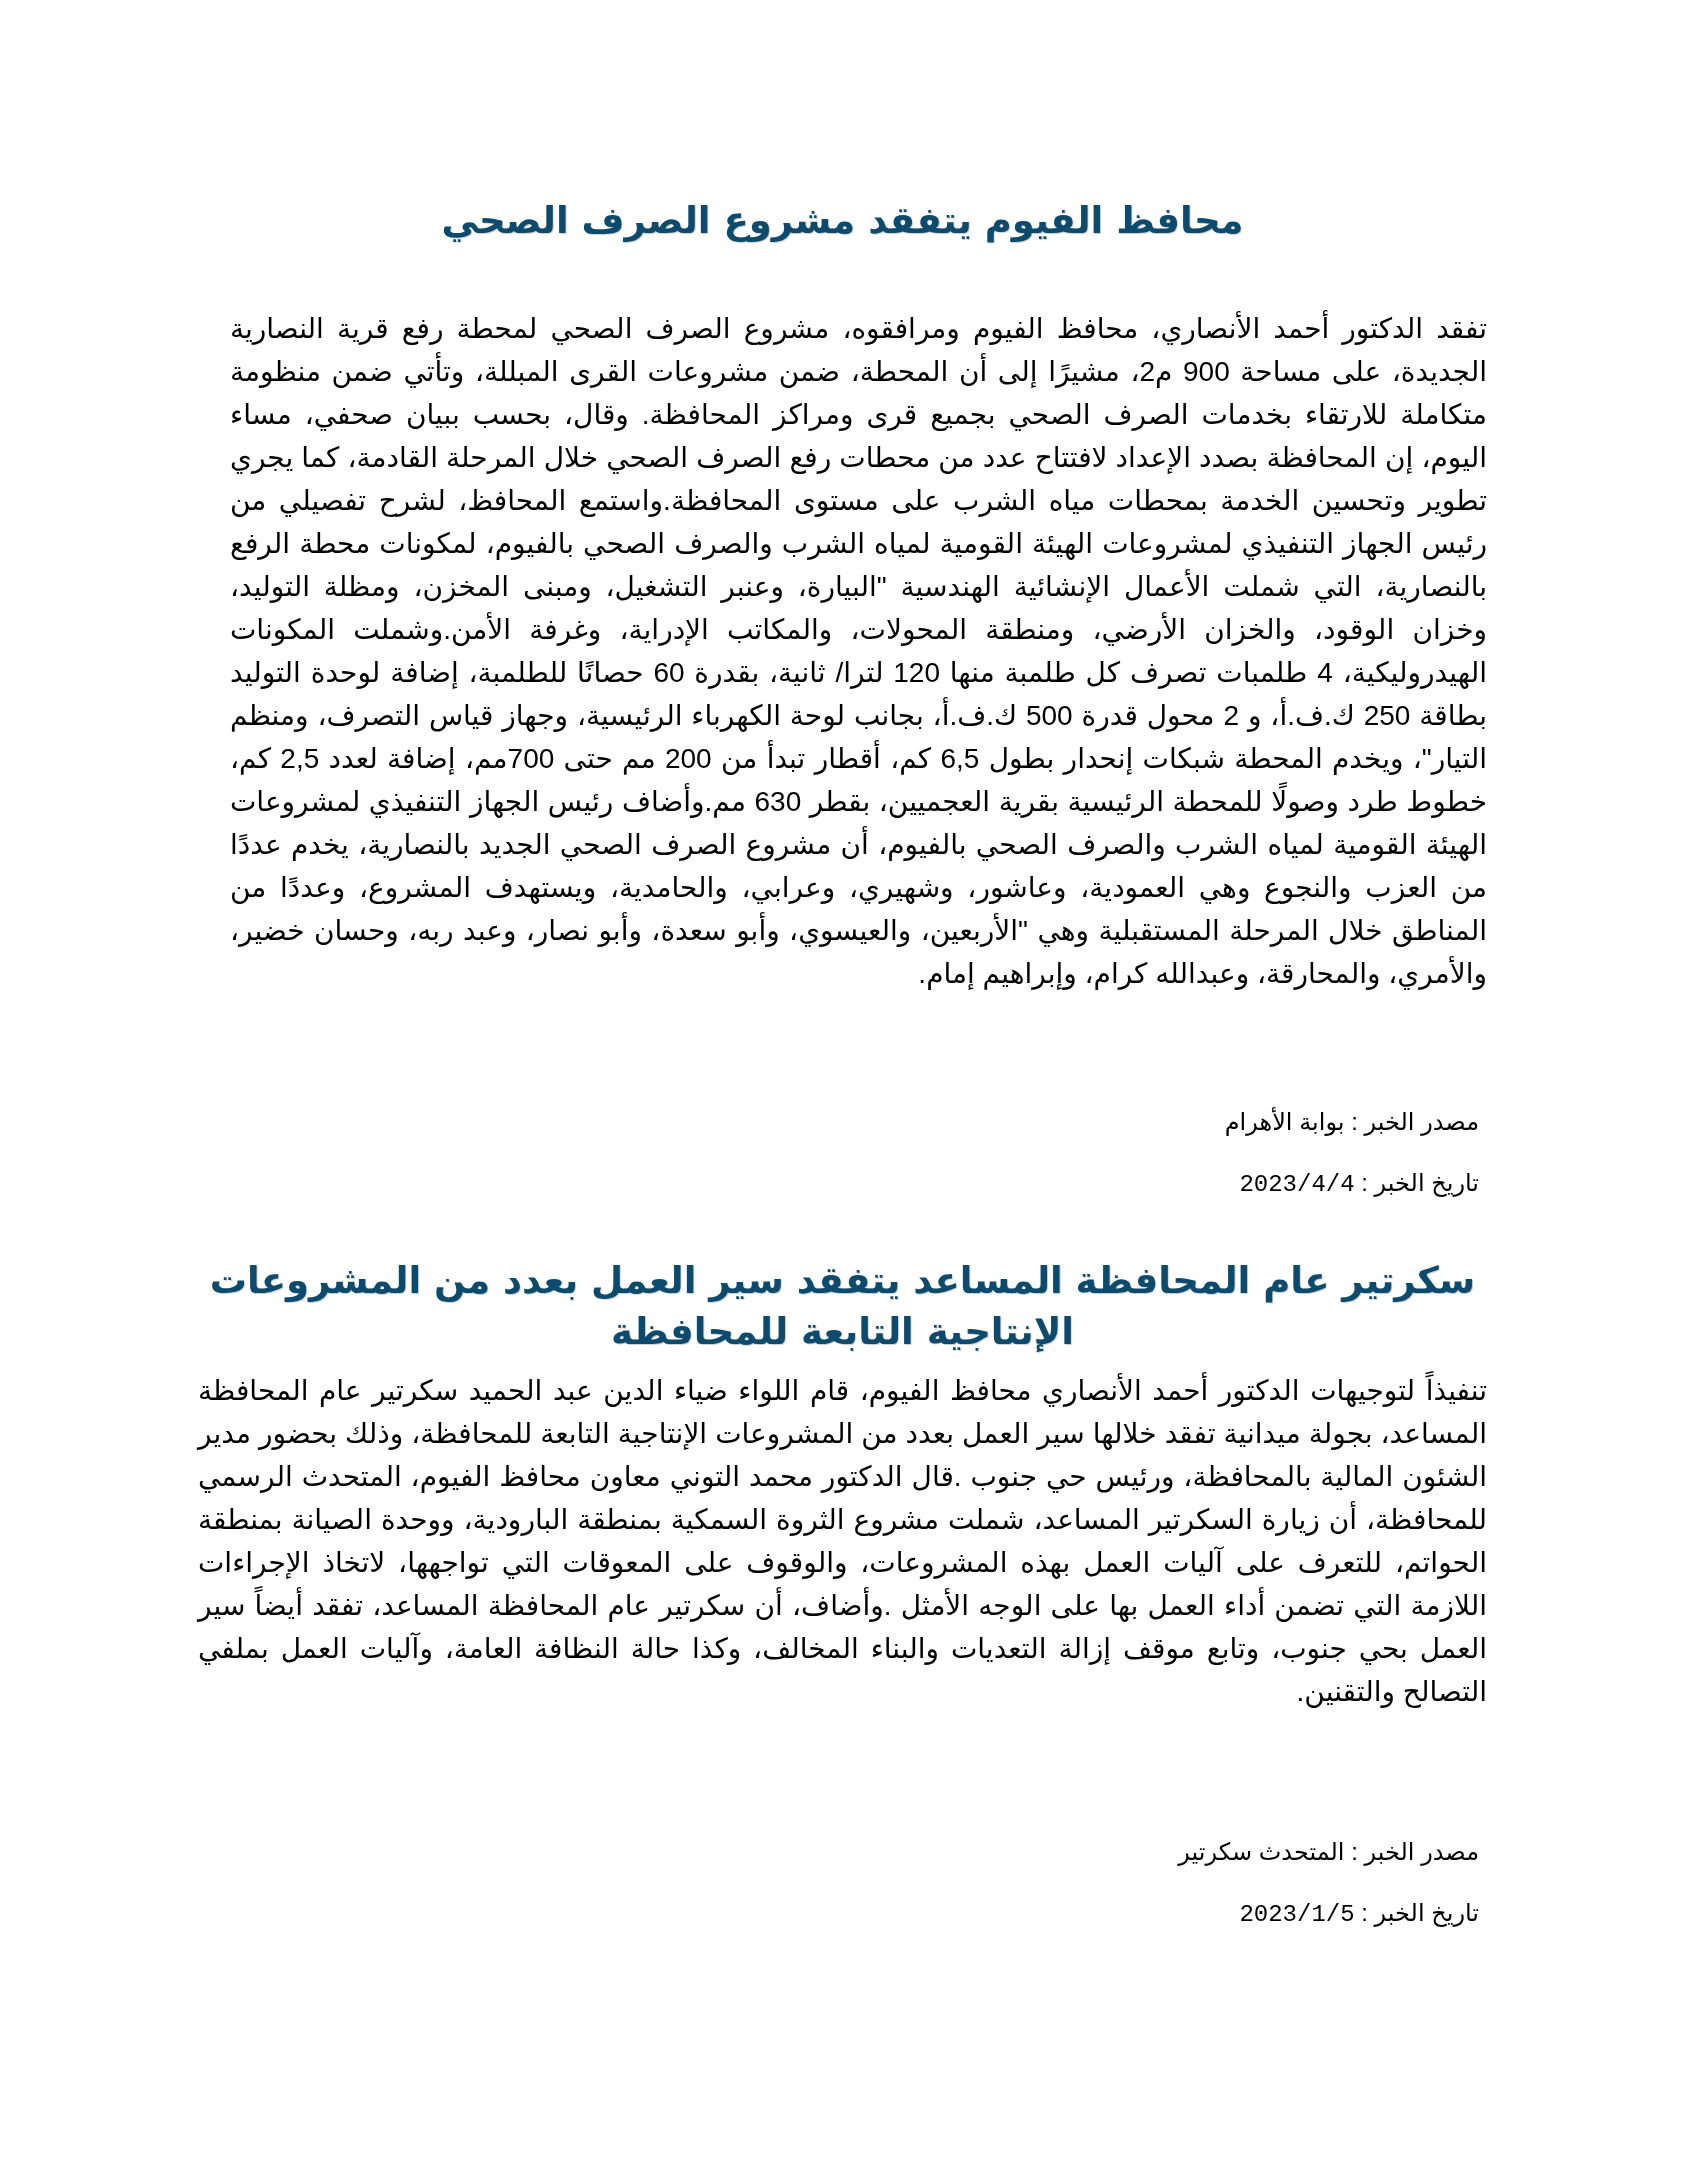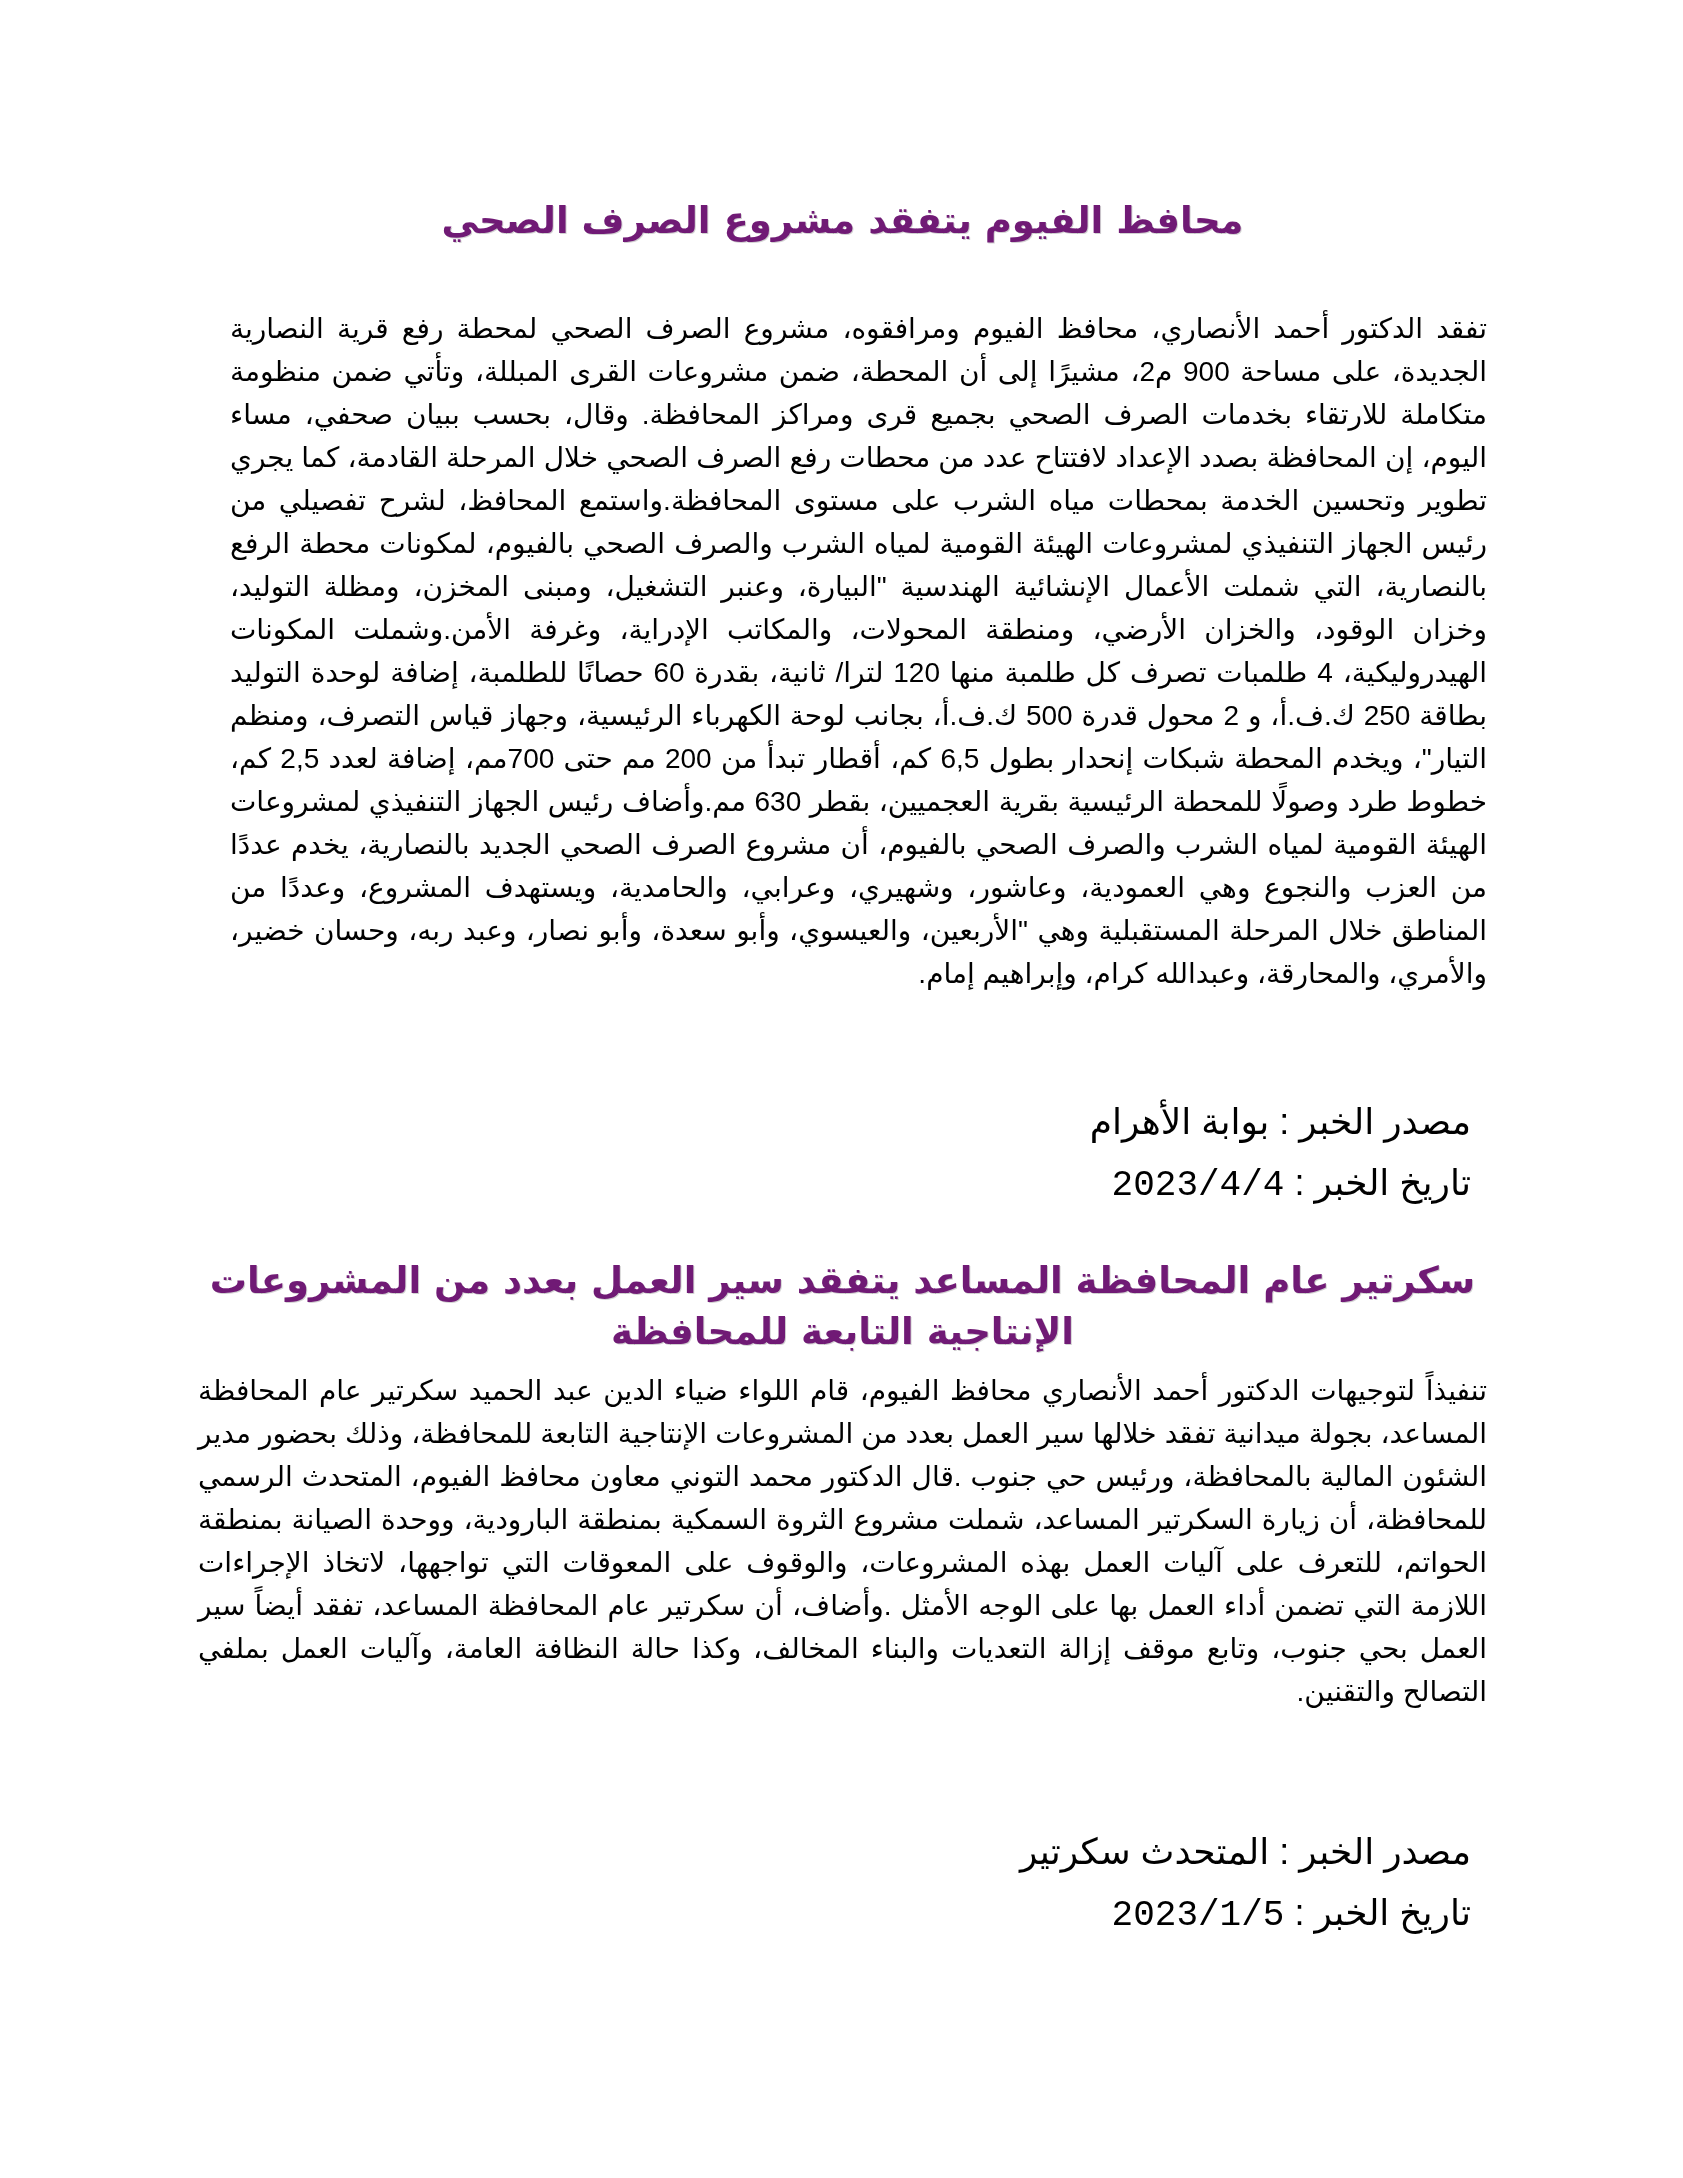--- a/index.html
+++ b/index.html
@@ -18,21 +18,21 @@
     .page {
       position: absolute;
       left: 198px;
       top: 0;
       width: 1289px;
       direction: rtl;
     }
     .title {
       font-family: "DejaVu Sans", "Liberation Sans", sans-serif;
       font-weight: bold;
-      color: #701a75;
+      color: #0c4a6e;
       text-align: center;
       font-size: 37px;
       line-height: 50px;
       margin: 0;
       text-shadow: 1px 1px 0 rgba(0,0,0,0.18);
     }
     .title-1 {
       position: absolute;
       top: 196px;
       left: 0;
@@ -51,24 +51,24 @@
       text-align: justify;
       text-align-last: right;
       margin: 0;
       position: absolute;
       left: 0;
       right: 0;
     }
     .body-1 { top: 307px; margin-left: 32px; }
     .body-2 { top: 1369px; }
     .meta {
-      font-size: 36px;
+      font-size: 24px;
       line-height: 36px;
       position: absolute;
-      right: 16px;
+      right: 8px;
       text-align: center;
       white-space: nowrap;
     }
     .meta-label, .meta-sep, .meta-value { display: inline; }
     .src-1 { top: 1104px; }
     .date-1 { top: 1165px; }
     .src-2 { top: 1834px; }
     .date-2 { top: 1895px; }
     .ltr { unicode-bidi: embed; direction: ltr; font-family: Liberation Mono, monospace; }
   </style>

